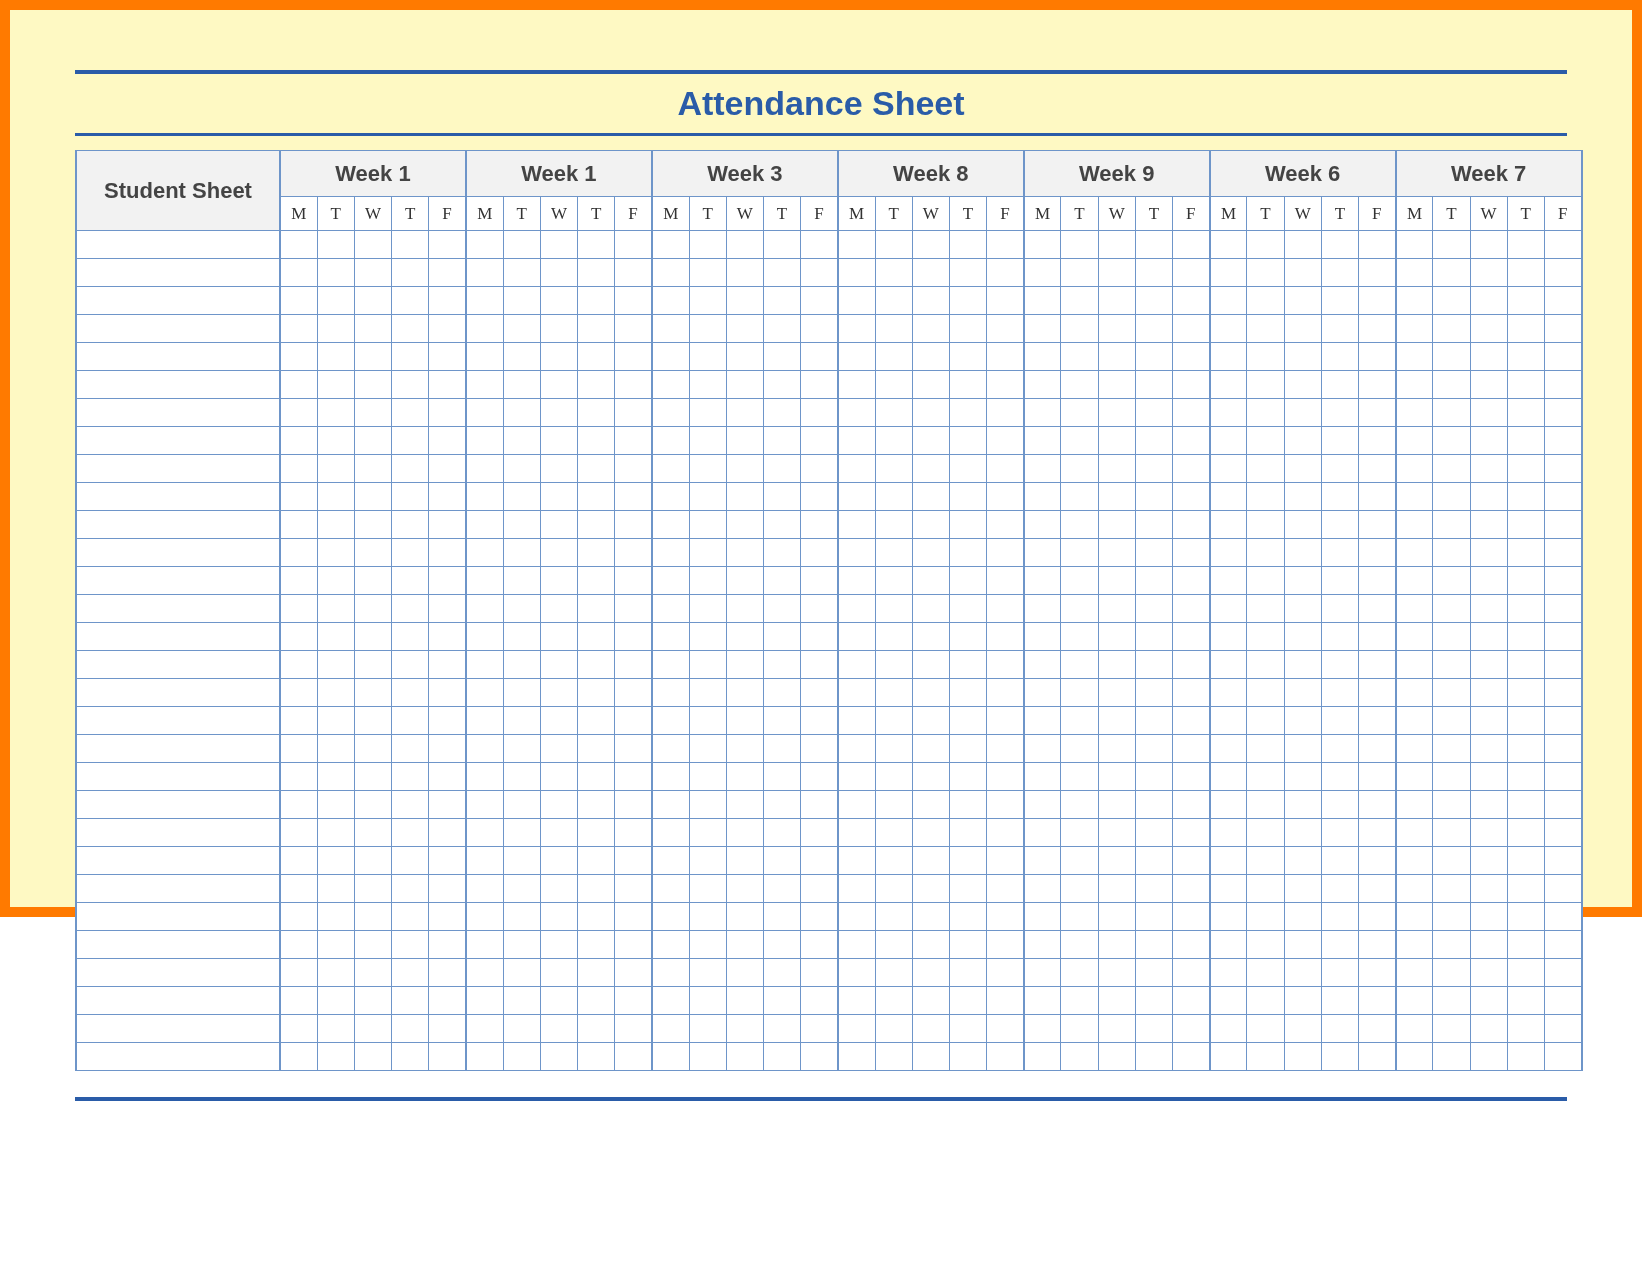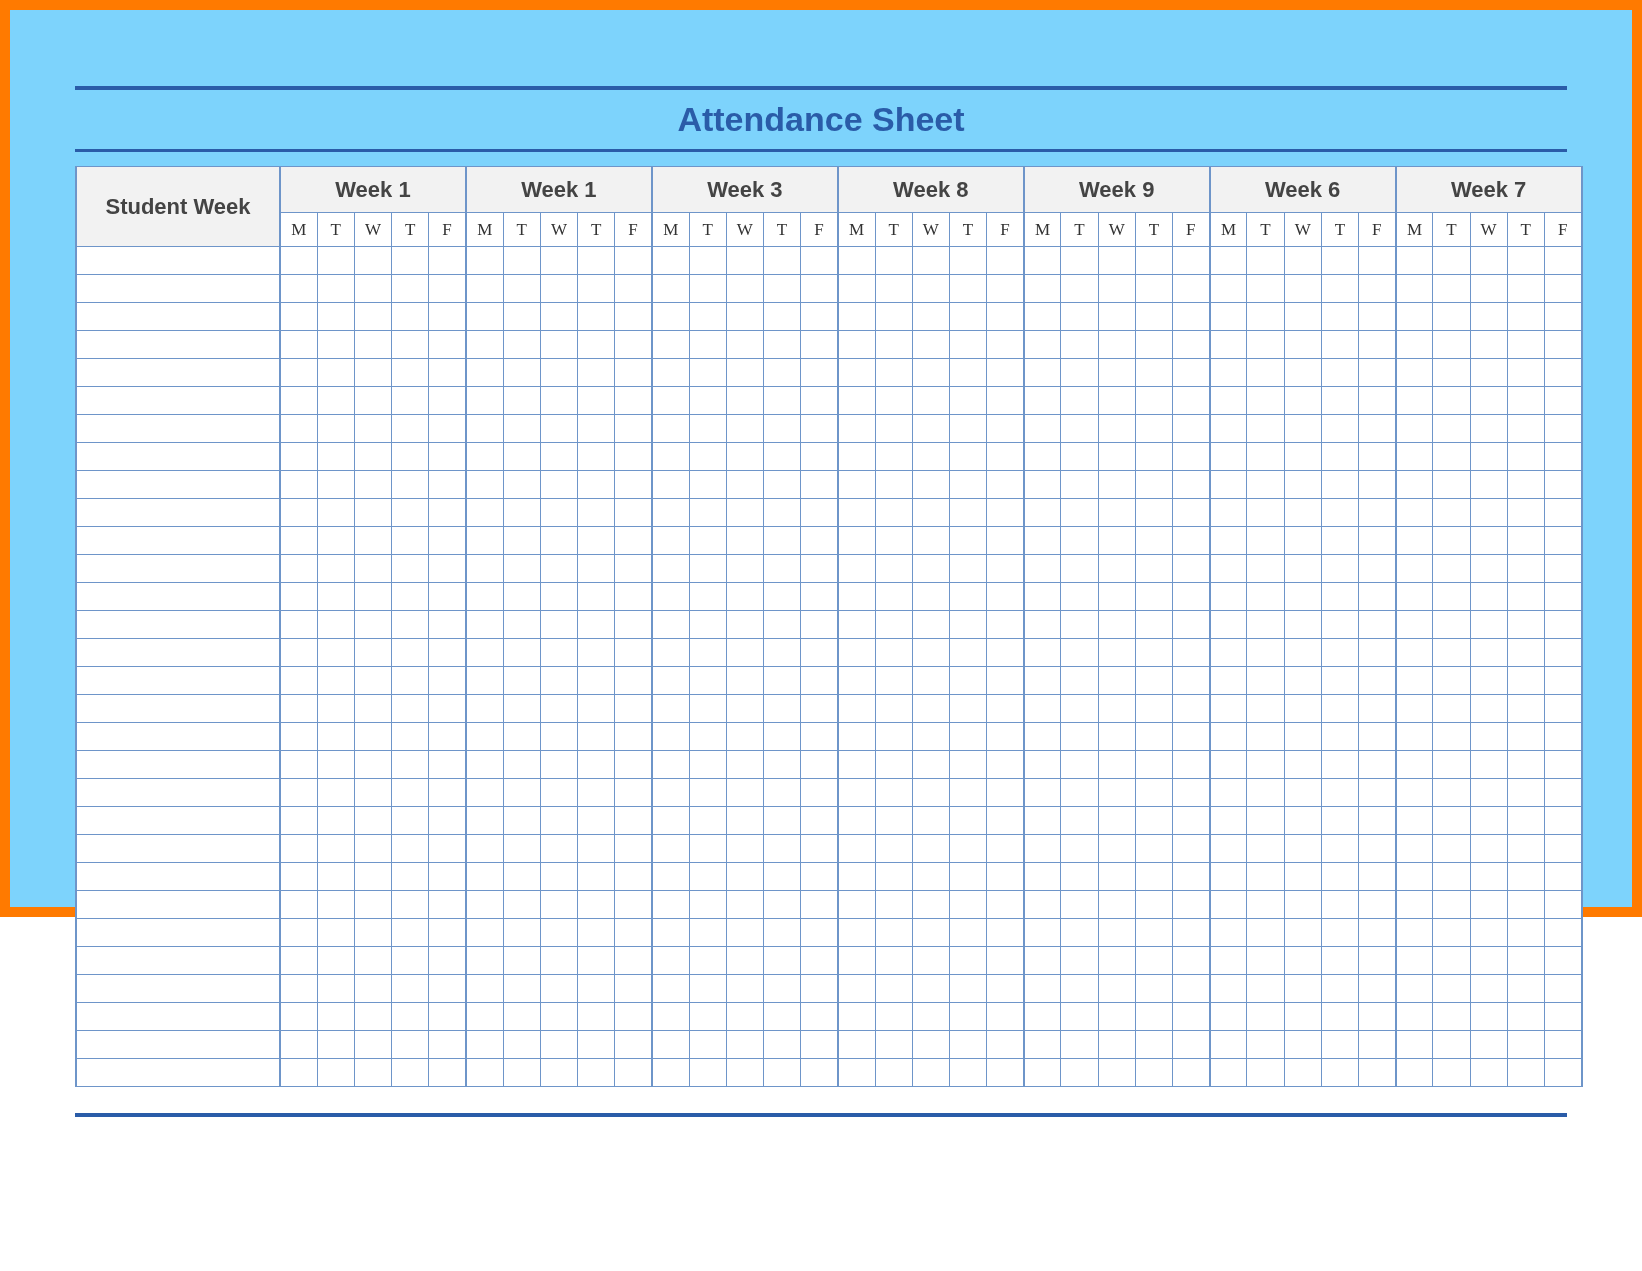--- a/index.html
+++ b/index.html
@@ -8,22 +8,22 @@
     padding: 0;
     width: 1642px;
     height: 1271px;
     background: #fff;
     font-family: Arial, "Helvetica Neue", Helvetica, sans-serif;
   }
   .frame {
     width: 1642px;
     height: 917px;
     border: 10px solid #ff7a00;
-    background: #7dd3fc;
-    padding: 46px 65px 60px 65px;
+    background: #fef9c3;
+    padding: 30px 65px 60px 65px;
   }
   .rule-top {
     height: 0;
     border-top: 4px solid #2a5ca8;
     margin: 30px 0 10px 0;
   }
   .title {
     text-align: center;
     color: #2a5ca8;
     font-size: 34px;
@@ -129,21 +129,21 @@
         <col class="c-day">
         <col class="c-day">
         <col class="c-day">
         <col class="c-day">
         <col class="c-day">
         <col class="c-day">
         <col class="c-day">
       </colgroup>
     <thead>
       <tr class="hdr-row" id="hdr-row">
-          <th class="name-col" rowspan="2">Student Week</th>
+          <th class="name-col" rowspan="2">Student Sheet</th>
           <th colspan="5" class="week-start-left"><span>Week 1</span></th>
           <th colspan="5" class="week-start-left"><span>Week 1</span></th>
           <th colspan="5" class="week-start-left"><span>Week 3</span></th>
           <th colspan="5" class="week-start-left"><span>Week 8</span></th>
           <th colspan="5" class="week-start-left"><span>Week 9</span></th>
           <th colspan="5" class="week-start-left"><span>Week 6</span></th>
           <th colspan="5" class="week-start-left last-col"><span>Week 7</span></th>
         </tr>
       <tr class="days-row" id="days-row">
           <th class="week-start-left">M</th>

